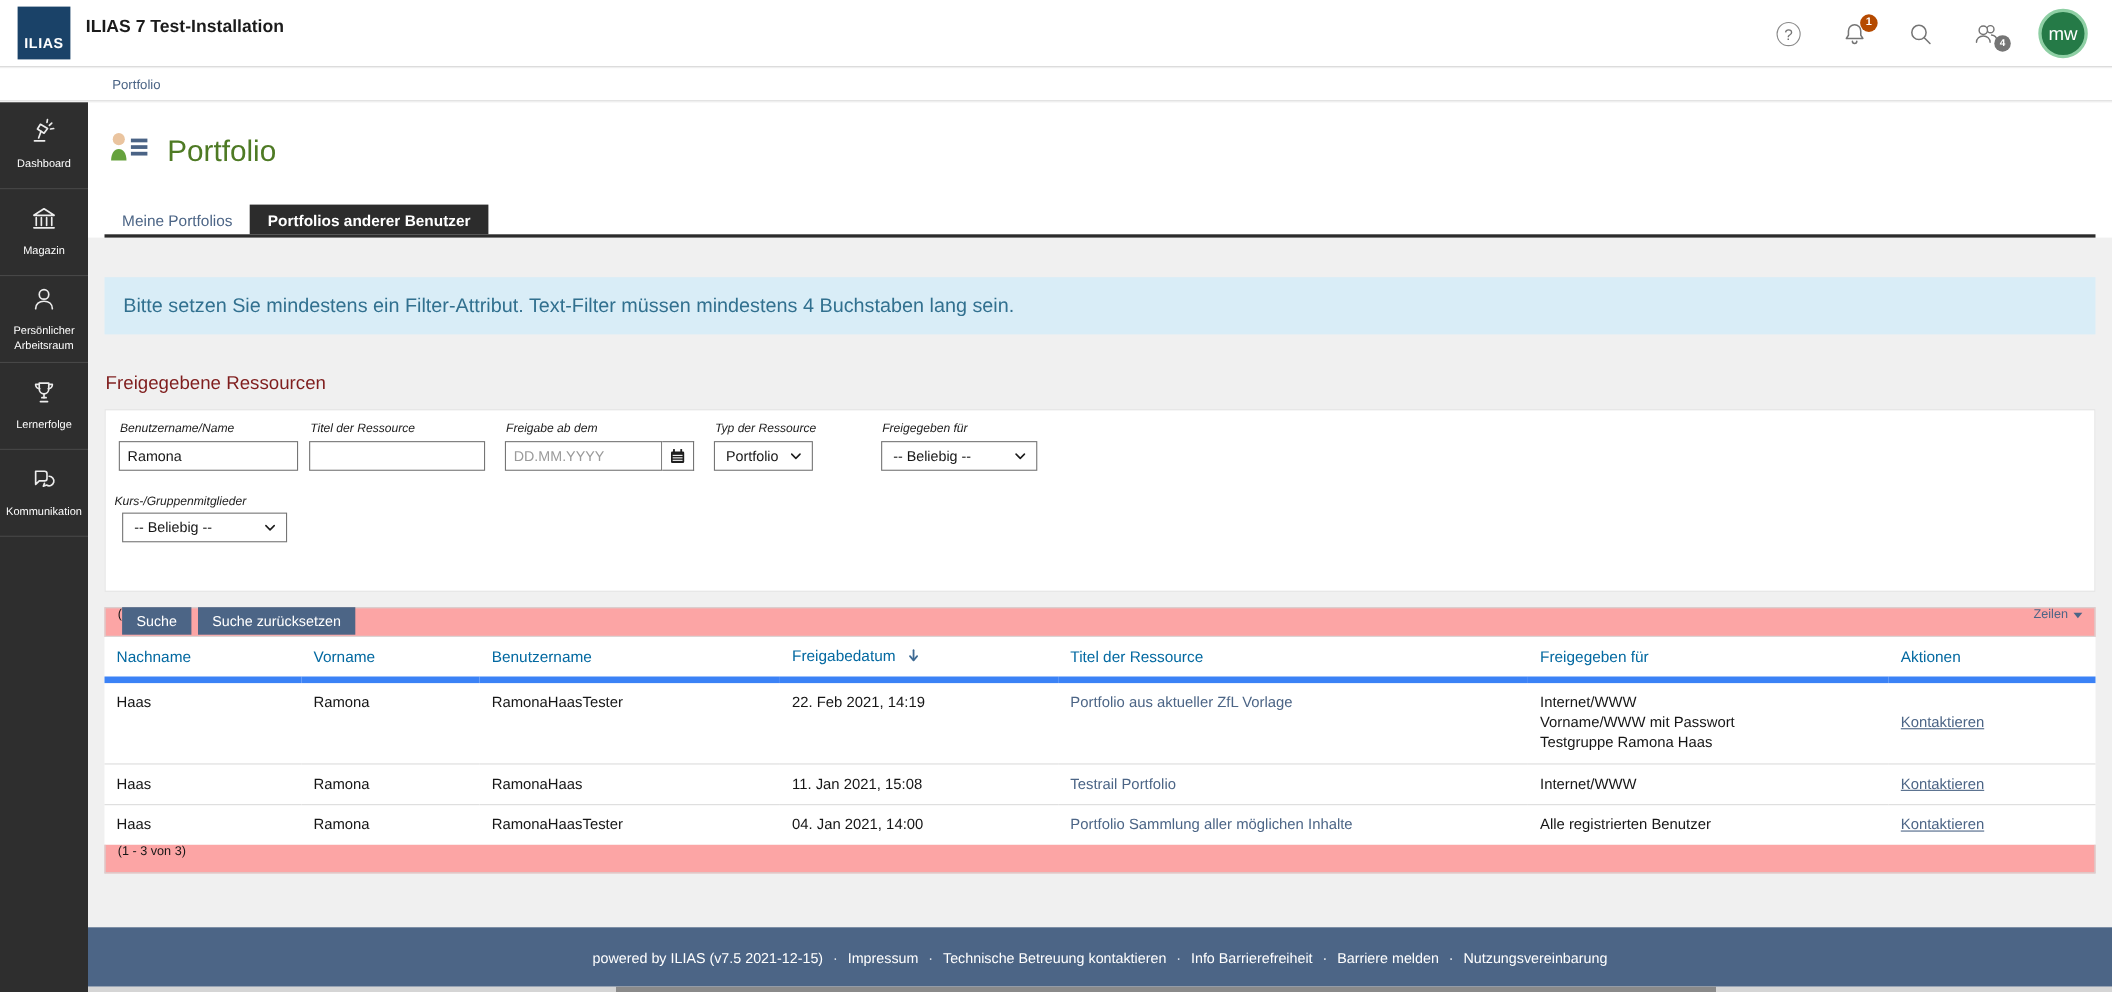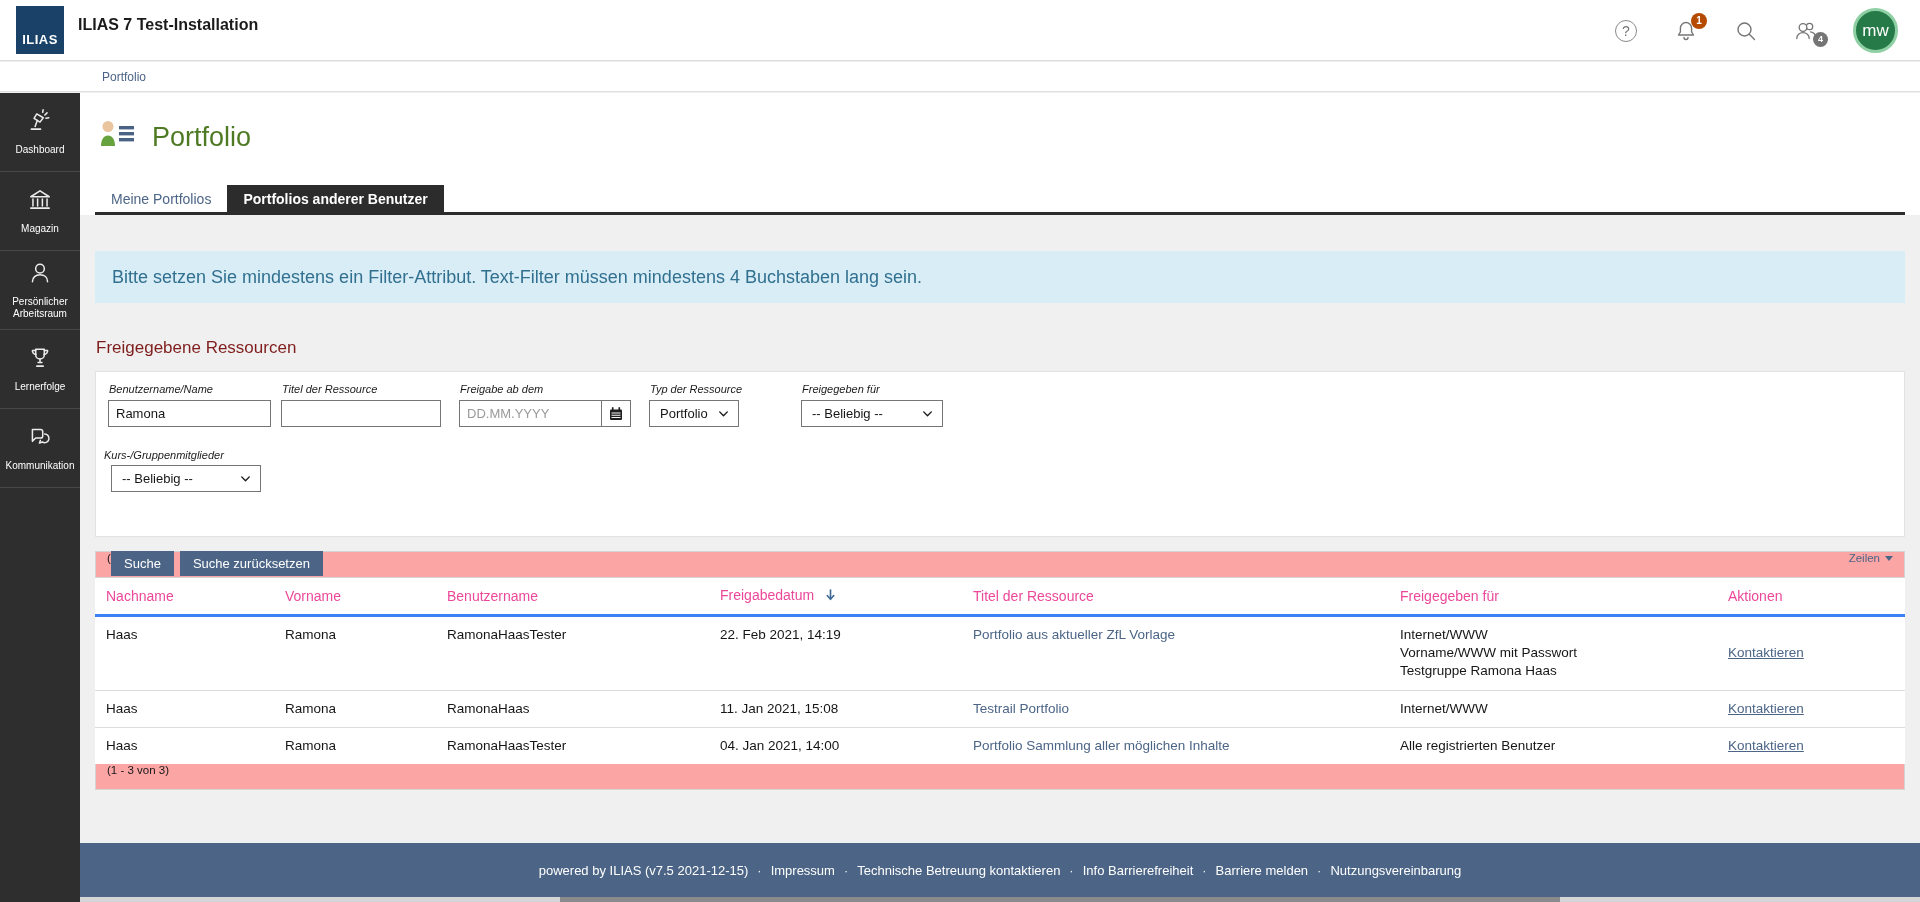--- a/index.html
+++ b/index.html
@@ -69,22 +69,22 @@
          font-family:"Liberation Sans", sans-serif; cursor:pointer; }
 
   
   .tbar { margin:14px 15px 0 15px; height:27px; background:#fca5a5; border:1px solid #d4d4d4;
           display:flex; align-items:flex-start; justify-content:space-between; padding:0 11px; font-size:11.5px; }
   .tbar.bottom { margin-top:0; border-top:none; height:26px; }
   .zeilen { color:#4c6586; display:flex; align-items:center; gap:5px; cursor:pointer; }
   .caret-down { width:0; height:0; border-left:4px solid transparent; border-right:4px solid transparent;
                 border-top:5px solid #4c6586; }
   table.grid { width:1810px; margin:0 15px; border-collapse:collapse; background:#fff; table-layout:fixed; }
-  table.grid th { text-align:left; font-weight:400; color:#ec4899; font-size:14px;
-                  padding:9px 11px; border-bottom:3px solid #3b82f6; cursor:pointer; }
+  table.grid th { text-align:left; font-weight:400; color:#0369a1; font-size:14px;
+                  padding:9px 11px; border-bottom:6px solid #3b82f6; cursor:pointer; }
   table.grid td { font-size:13.5px; padding:9px 11px; vertical-align:top; border-top:1px solid #dcdcdc;
                   line-height:1.35; }
   table.grid tr.r1 td { border-top:none; }
   .cell-link { color:#4c6586; cursor:pointer; }
   .action-cell { vertical-align:middle !important; }
   .contact { color:#4c6586; text-decoration:underline; cursor:pointer; }
   .sort-arrow { display:inline-block; margin-left:6px; vertical-align:-2px; }
 
   
   .footer { position:absolute; left:80px; bottom:5px; width:1840px; height:54px; background:#4c6586;

